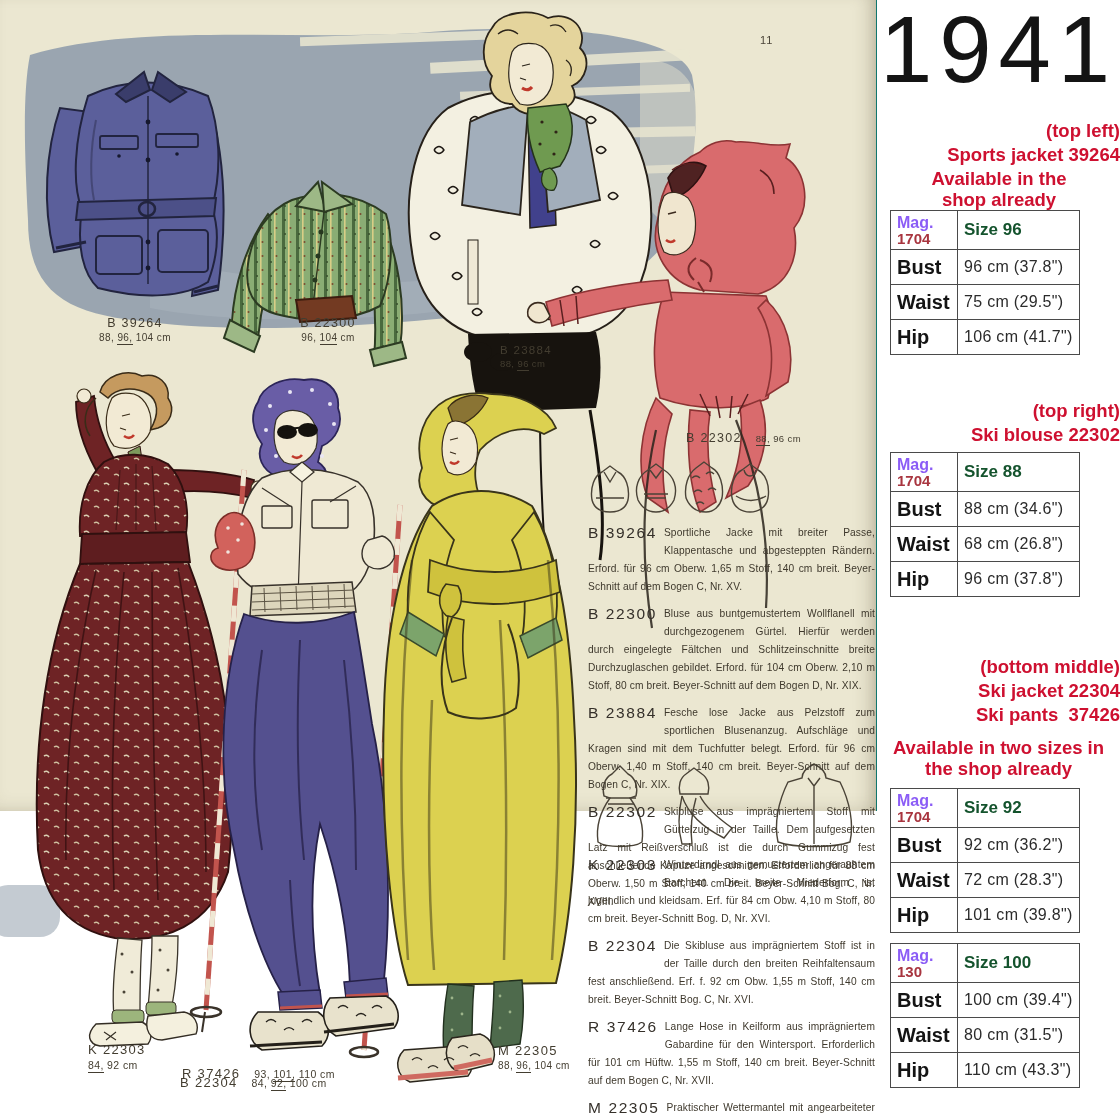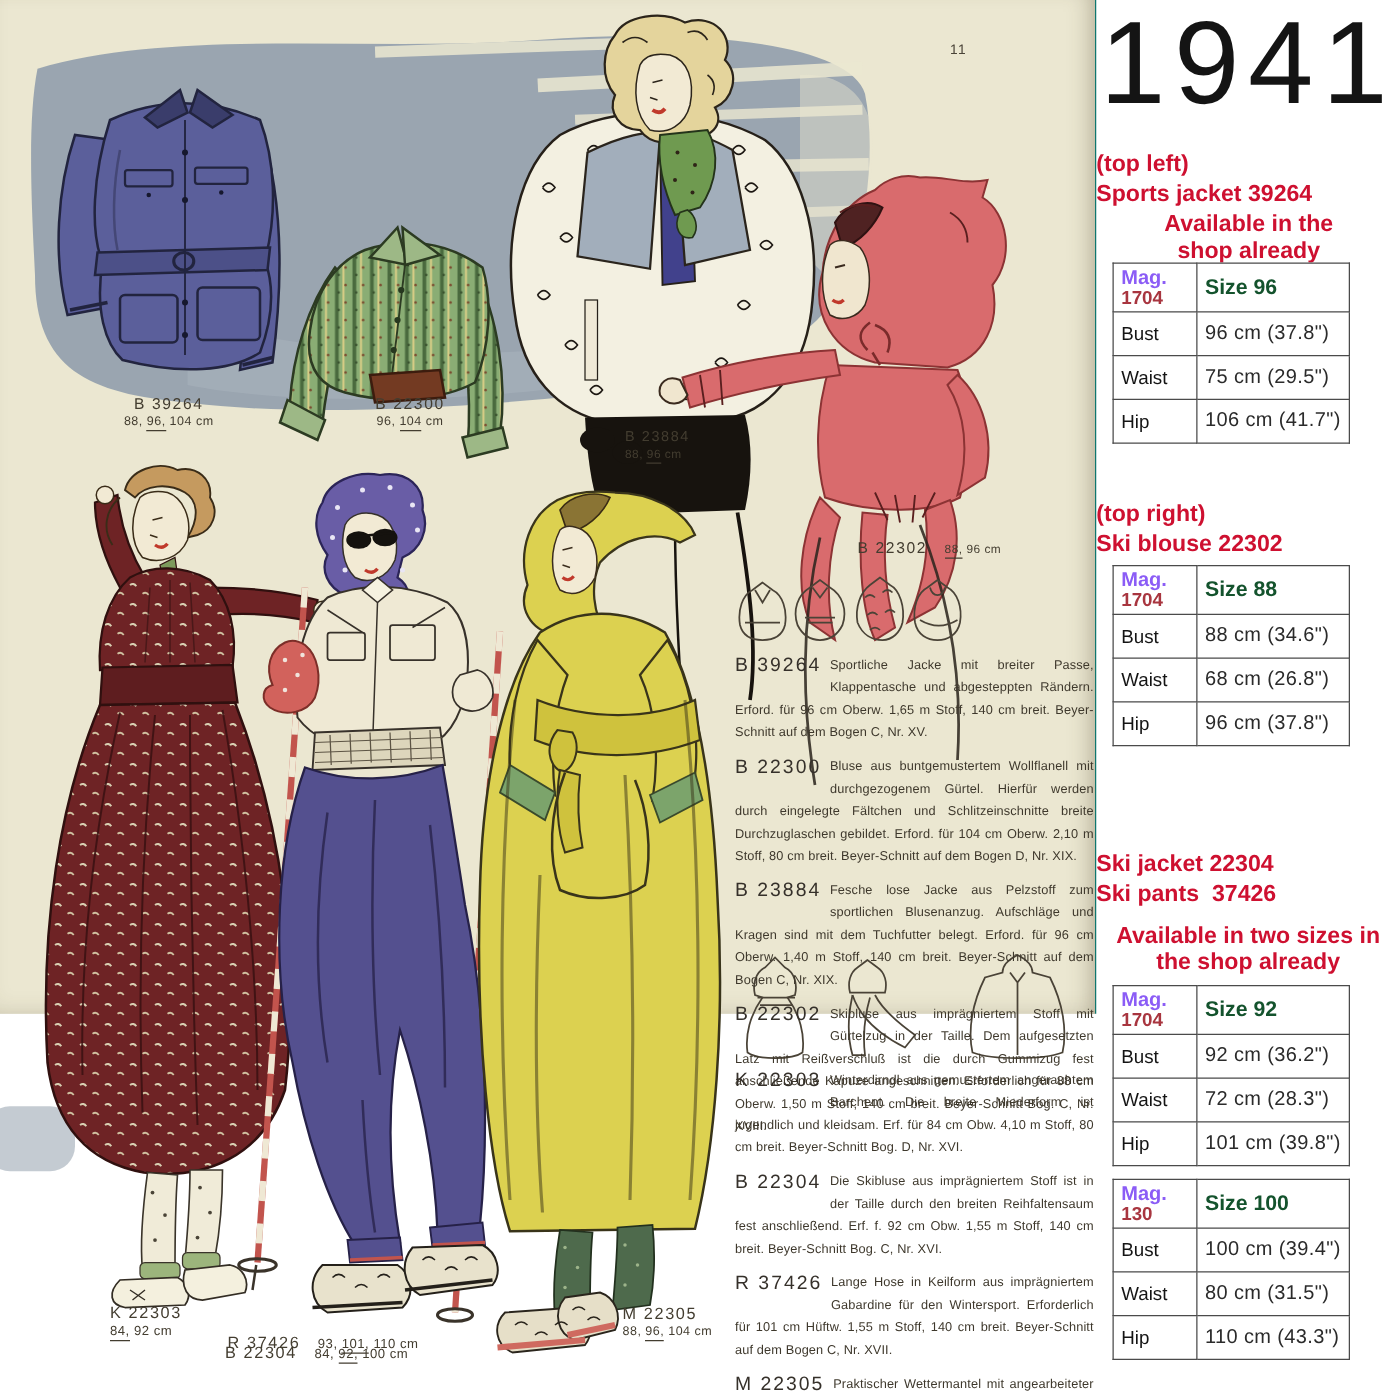--- a/index.html
+++ b/index.html
@@ -26,35 +26,35 @@
   .textcol { position:absolute; left:588px; width:287px; color:#3e382c; }
   .desc  { margin-bottom:9px; clear:both; text-align:justify; }
   .dcode { float:left; font-size:15.5px; letter-spacing:1.6px; line-height:21px;
            margin-right:7px; color:#35302a; white-space:nowrap; }
   .dtext { font-size:10.2px; line-height:11.5px; letter-spacing:.12px; }
 
   
   .panel { position:absolute; left:877px; top:0; width:243px; height:1120px; background:#ffffff; }
   .year  { position:absolute; top:0px; left:0; width:100%; text-align:center;
            font-size:94px; line-height:100px; font-weight:200; letter-spacing:7px; color:#141414; }
-  .red1  { position:absolute; left:0; width:100%; text-align:left; font-weight:bold;
+  .red1  { position:absolute; left:0; width:100%; text-align:right; font-weight:bold;
            font-size:18.5px; line-height:22px; color:#ce1030; white-space:pre-wrap; }
   .avail { position:absolute; text-align:center; font-weight:bold; font-size:18.5px;
            line-height:21px; color:#ce1030; white-space:normal; }
 
   .mtab { position:absolute; left:13px; width:190px; border-collapse:collapse;
           background:#fff; table-layout:fixed; }
   .mtab th, .mtab td { border:1px solid #4a4a4a; padding:0 0 0 6px; text-align:left; vertical-align:middle; }
   .mtab .c1 { width:60px; }
   .mtab tr  { height:35px; }
   .mtab tr.hrow { height:39px; }
   .maglbl { display:block; font-weight:bold; font-size:16px; line-height:16px; color:#8b5cf6; }
   .magnum { display:block; font-weight:600; font-size:15px; line-height:15px; color:#a8353f; }
   .sizecell { font-weight:bold; font-size:17px; color:#14532d; }
-  .mlab  { font-weight:normal; font-size:15px; color:#141414; }
+  .mlab  { font-weight:bold; font-size:20px; color:#141414; }
   .mval  { font-size:16px; color:#2b2b2b; letter-spacing:.3px; }
 </style>
 </head>
 <body>
 
 <div class="page">
 
   <div class="catalog">
 
     <svg class="art" width="876" height="1120" viewBox="0 0 876 1120">
@@ -488,20 +488,21 @@
             <th class="c1 mlab">Waist</th>
             <td class="mval">68 cm (26.8")</td>
           </tr>
         <tr>
             <th class="c1 mlab">Hip</th>
             <td class="mval">96 cm (37.8")</td>
           </tr>
       </tbody>
     </table>
 
+    <div class="red1" style="top:656px;">(bottom middle)</div>
     <div class="red1" style="top:680px;">Ski jacket 22304</div>
     <div class="red1" style="top:704px;">Ski pants  37426</div>
     <div class="avail" style="top:737px; left:13px; width:217px;">Available in two sizes in the shop already</div>
 
     <table class="mtab" style="top:788px;">
       <tbody>
         <tr class="hrow">
           <th class="c1">
             <span class="maglbl">Mag.</span>
             <span class="magnum">1704</span>

